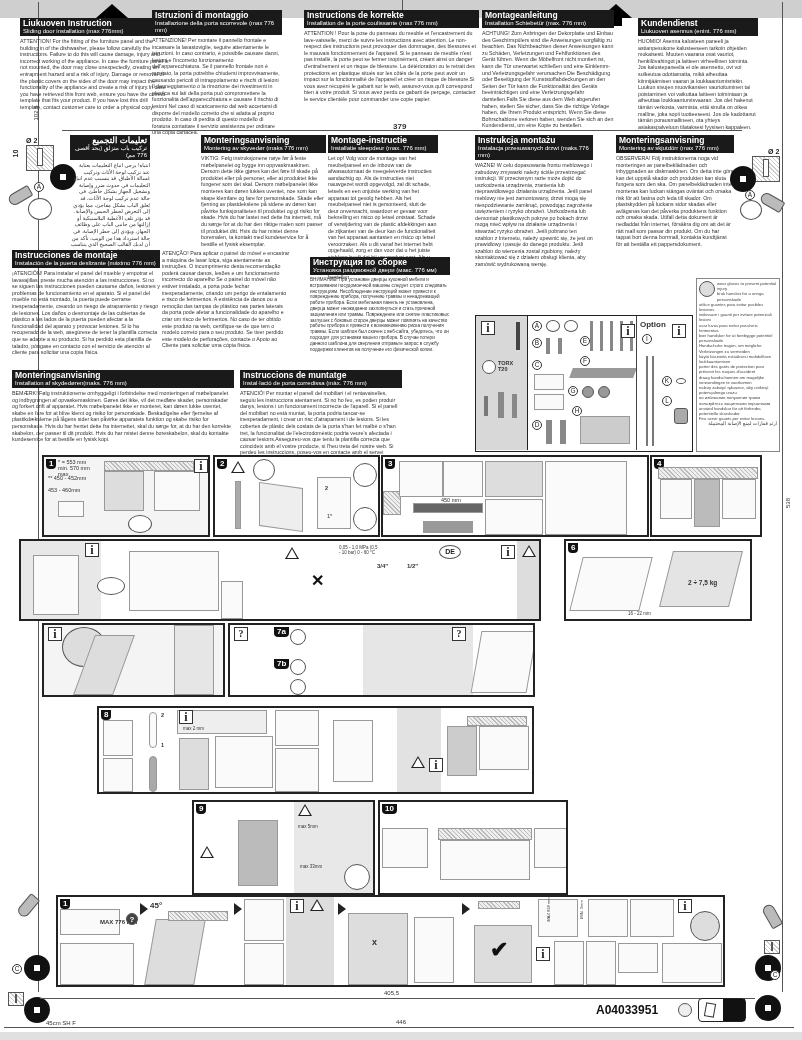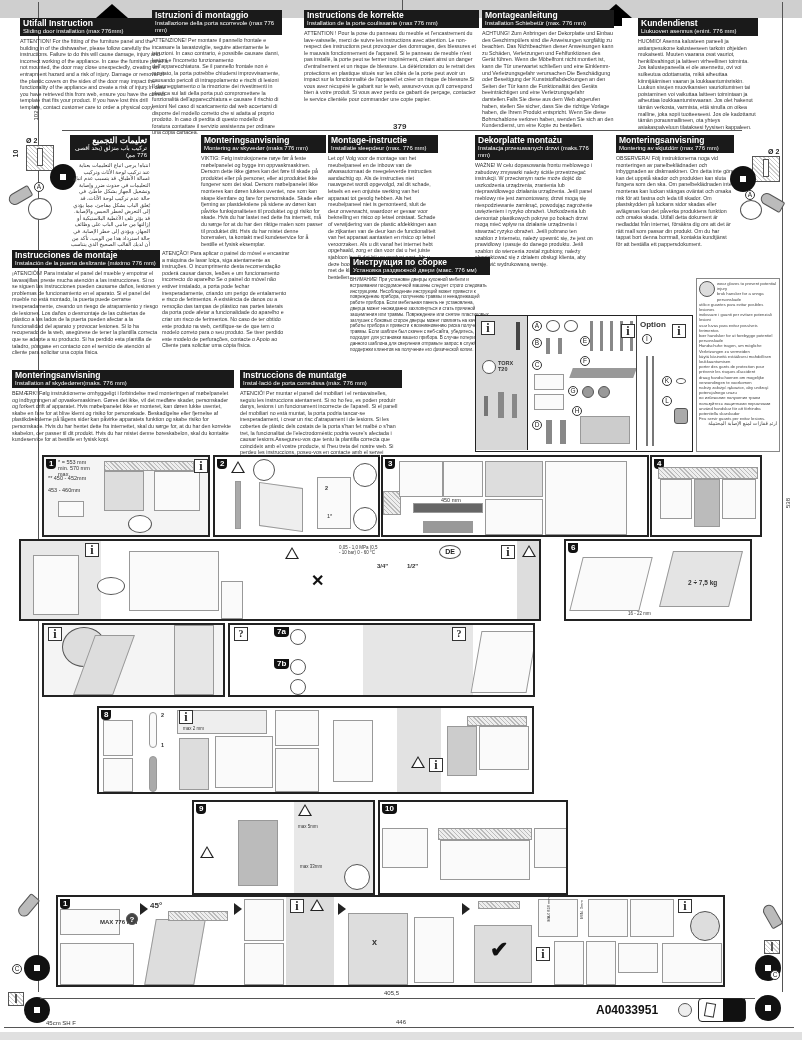--- a/index.html
+++ b/index.html
@@ -49,21 +49,21 @@
 <div class="arrow-up" style="left:600px;top:4px;"></div>
 <div class="arrow-stem" style="left:610px;top:18px;width:12px;height:8px;"></div>
 <div class="vline" style="left:38px;top:2px;height:990px;"></div>
 <div class="vline" style="left:782px;top:2px;height:990px;"></div>
 <div class="vline" style="left:402px;top:0px;height:20px;"></div>
 <div class="dim" style="left:28px;top:110px;transform:rotate(-90deg);">102,5</div>
 <div class="dim" style="left:783px;top:500px;transform:rotate(-90deg);">538</div>
 
 <div class="blk" style="left:20px;top:18px;width:150px;">
   <div class="hd">
-      <span class="t1">Utifall Instruction</span>
+      <span class="t1">Liukuoven Instruction</span>
       <span class="t2">Sliding door installation (max 776mm)</span>
     </div>
   <p>ATTENTION! For the fitting of the furniture panel and the building in of the dishwasher, please follow carefully the instructions. Failure to do this will cause damage, injury and incorrect working of the appliance. In case the furniture panel is not mounted, the door may close unexpectedly, creating an entrapment hazard and a risk of injury. Damage or removal of the plastic covers on the sides of the door may impact the functionality of the appliance and create a risk of injury.In case you have retrieved this from web, ensure you have the correct template that fits your product. If you have lost this drill template, contact customer care to order a physical copy.</p>
 </div>
 <div class="blk" style="left:152px;top:10px;width:130px;">
   <div class="hd">
       <span class="t1">Istruzioni di montaggio</span>
       <span class="t2">Installazione della porta scorrevole (max 776 mm)</span>
     </div>
   <p>ATTENZIONE! Per montare il pannello frontale e incassare la lavastoviglie, seguire attentamente le istruzioni. In caso contrario, è possibile causare danni, lesioni e l'incorretto funzionamento dell'apparecchiatura. Se il pannello frontale non è montato, la porta potrebbe chiudersi improvvisamente, causando pericoli di intrappolamento e rischi di lesioni Il danneggiamento o la rimozione dei rivestimenti in plastica sui lati della porta può compromettere la funzionalità dell'apparecchiatura e causare il rischio di lesioni Nel caso di scaricamento dal web accertarsi di disporre del modello corretto che si adatta al proprio prodotto. In caso di perdita di questo modello di foratura contattare il servizio assistenza per ordinare una copia cartacea.</p>
@@ -119,21 +119,21 @@
 </div>
 <div class="blk" style="left:328px;top:135px;width:110px;">
   <div class="hd">
       <span class="t1">Montage-instructie</span>
       <span class="t2">Installatie sleepdeur (max. 776 mm)</span>
     </div>
   <p>Let op! Volg voor de montage van het meubelpaneel en de inbouw van de afwasautomaat de meegeleverde instructies aandachtig op. Als de instructies niet nauwgezet wordt opgevolgd, zal dit schade, letsels en een onjuiste werking van het apparaat tot gevolg hebben. Als het meubelpaneel niet is gemonteerd, sluit de deur onverwacht, waardoor er gevaar voor beknelling en risico op letsel ontstaat. Schade of verwijdering van de plastic afdekkingen aan de zijkanten van de deur kan de functionaliteit van het apparaat aantasten en risico op letsel veroorzaken. Als u dit vanaf het internet hebt opgehaald, zorg er dan voor dat u het juiste sjabloon heeft dat bij uw product past. Als u deze boormal kwijt bent, neem dan contact op met de klantenservice om een fysieke kopie te bestellen.</p>
 </div>
 <div class="blk" style="left:475px;top:135px;width:118px;">
   <div class="hd">
-      <span class="t1">Dekorplatte montażu</span>
+      <span class="t1">Instrukcja montażu</span>
       <span class="t2">Instalacja przesuwanych drzwi (maks.776 mm)</span>
     </div>
   <p>WAŻNE! W celu dopasowania frontu meblowego i zabudowy zmywarki należy ściśle przestrzegać instrukcji. W przeciwnym razie może dojść do uszkodzenia urządzenia, zranienia lub nieprawidłowego działania urządzenia. Jeśli panel meblowy nie jest zamontowany, drzwi mogą się niespodziewanie zamknąć, powodując zagrożenie uwięzieniem i ryzyko obrażeń. Uszkodzenia lub demontaż plastikowych pokryw po bokach drzwi mogą mieć wpływ na działanie urządzenia i stwarzać ryzyko obrażeń. Jeśli pobrano ten szablon z Internetu, należy upewnić się, że jest on prawidłowy i pasuje do danego produktu. Jeśli szablon do wiercenia został zgubiony, należy skontaktować się z działem obsługi klienta, aby zamówić wydrukowaną wersję.</p>
 </div>
 <div class="blk" style="left:616px;top:135px;width:118px;">
   <div class="hd">
       <span class="t1">Monteringsanvisning</span>
       <span class="t2">Montering av skjutdörr (max 776 mm)</span>
     </div>
   <p>OBSERVERA! Följ instruktionerna noga vid monteringen av panelbeklädnaden och inbyggnaden av diskmaskinen. Om detta inte görs kan det uppstå skador och produkten kan sluta fungera som den ska. Om panelbeklädnaden inte monteras kan luckan stängas oväntat och orsaka risk för att fastna och leda till skador. Om plastskydden på luckans sidor skadas eller avlägsnas kan det påverka produktens funktion och orsaka skada. Utifall detta dokument är nedladdat från internet, försäkra dig om att det är rätt mall som passar din produkt. Om du har tappat bort denna borrmall, kontakta kundtjänst för att beställa ett pappersdokument.</p>
@@ -151,21 +151,21 @@
 <div class="blk" style="left:12px;top:250px;width:148px;">
   <div class="hd">
       <span class="t1">Instrucciones de montaje</span>
       <span class="t2">Instalación de la puerta deslizante (máximo 776 mm)</span>
     </div>
   <p>¡ATENCIÓN! Para instalar el panel del mueble y empotrar el lavavajillas, preste mucha atención a las instrucciones. Si no se siguen las instrucciones pueden causarse daños, lesiones y problemas de funcionamiento en el aparato. Si el panel del mueble no está montado, la puerta puede cerrarse inesperadamente, creando un riesgo de atrapamiento y riesgo de lesiones. Los daños o desmontaje de las cubiertas de plástico a los lados de la puerta pueden afectar a la funcionalidad del aparato y provocar lesiones. Si lo ha recuperado de la web, asegúrese de tener la plantilla correcta que se adapte a su producto. Si ha perdido esta plantilla de taladro, póngase en contacto con el servicio de atención al cliente para solicitar una copia física.</p>
 </div>
 <div class="blk" style="left:162px;top:250px;width:128px;">
   <p>ATENÇÃO! Para aplicar o painel do móvel e encastrar a máquina de lavar loiça, siga atentamente as instruções. O incumprimento desta recomendação poderá causar danos, lesões e um funcionamento incorrecto do aparelho Se o painel do móvel não estiver instalado, a porta pode fechar inesperadamente, criando um perigo de entalamento e risco de ferimentos. A existência de danos ou a remoção das tampas de plástico nas partes laterais da porta pode afetar a funcionalidade do aparelho e criar um risco de ferimentos. No caso de ter obtido este produto na web, certifique-se de que tem o modelo correto para o seu produto. Se tiver perdido este modelo de perfurações, contacte o Apoio ao Cliente para solicitar uma cópia física.</p>
 </div>
-<div class="blk" style="left:310px;top:257px;width:140px;font-size:4.6px;line-height:5.8px;margin-left:40px;">
+<div class="blk" style="left:310px;top:257px;width:140px;font-size:4.6px;line-height:5.8px;">
   <div class="hd">
       <span class="t1">Инструкция по сборке</span>
       <span class="t2">Установка раздвижной двери (макс. 776 мм)</span>
     </div>
   <p>ВНИМАНИЕ! При установке дверцы кухонной мебели и встраивании посудомоечной машины следует строго следовать инструкциям. Несоблюдение инструкций может привести к повреждению прибора, получению травмы и ненадлежащей работе прибора. Если мебельная панель не установлена, дверца может неожиданно захлопнуться и стать причиной защемления или травмы. Повреждение или снятие пластиковых заглушек с боковых сторон дверцы может повлиять на качество работы прибора и привести к возникновению риска получения травмы. Если шаблон был скачен с веб-сайта, убедитесь, что он подходит для установки вашего прибора. В случае потери данного шаблона для сверления отправьте запрос в службу поддержки клиентов на получение его физической копии.</p>
 </div>
 
 <div class="blk" style="left:12px;top:370px;width:222px;">
   <div class="hd">
       <span class="t1">Monteringsanvisning</span>

